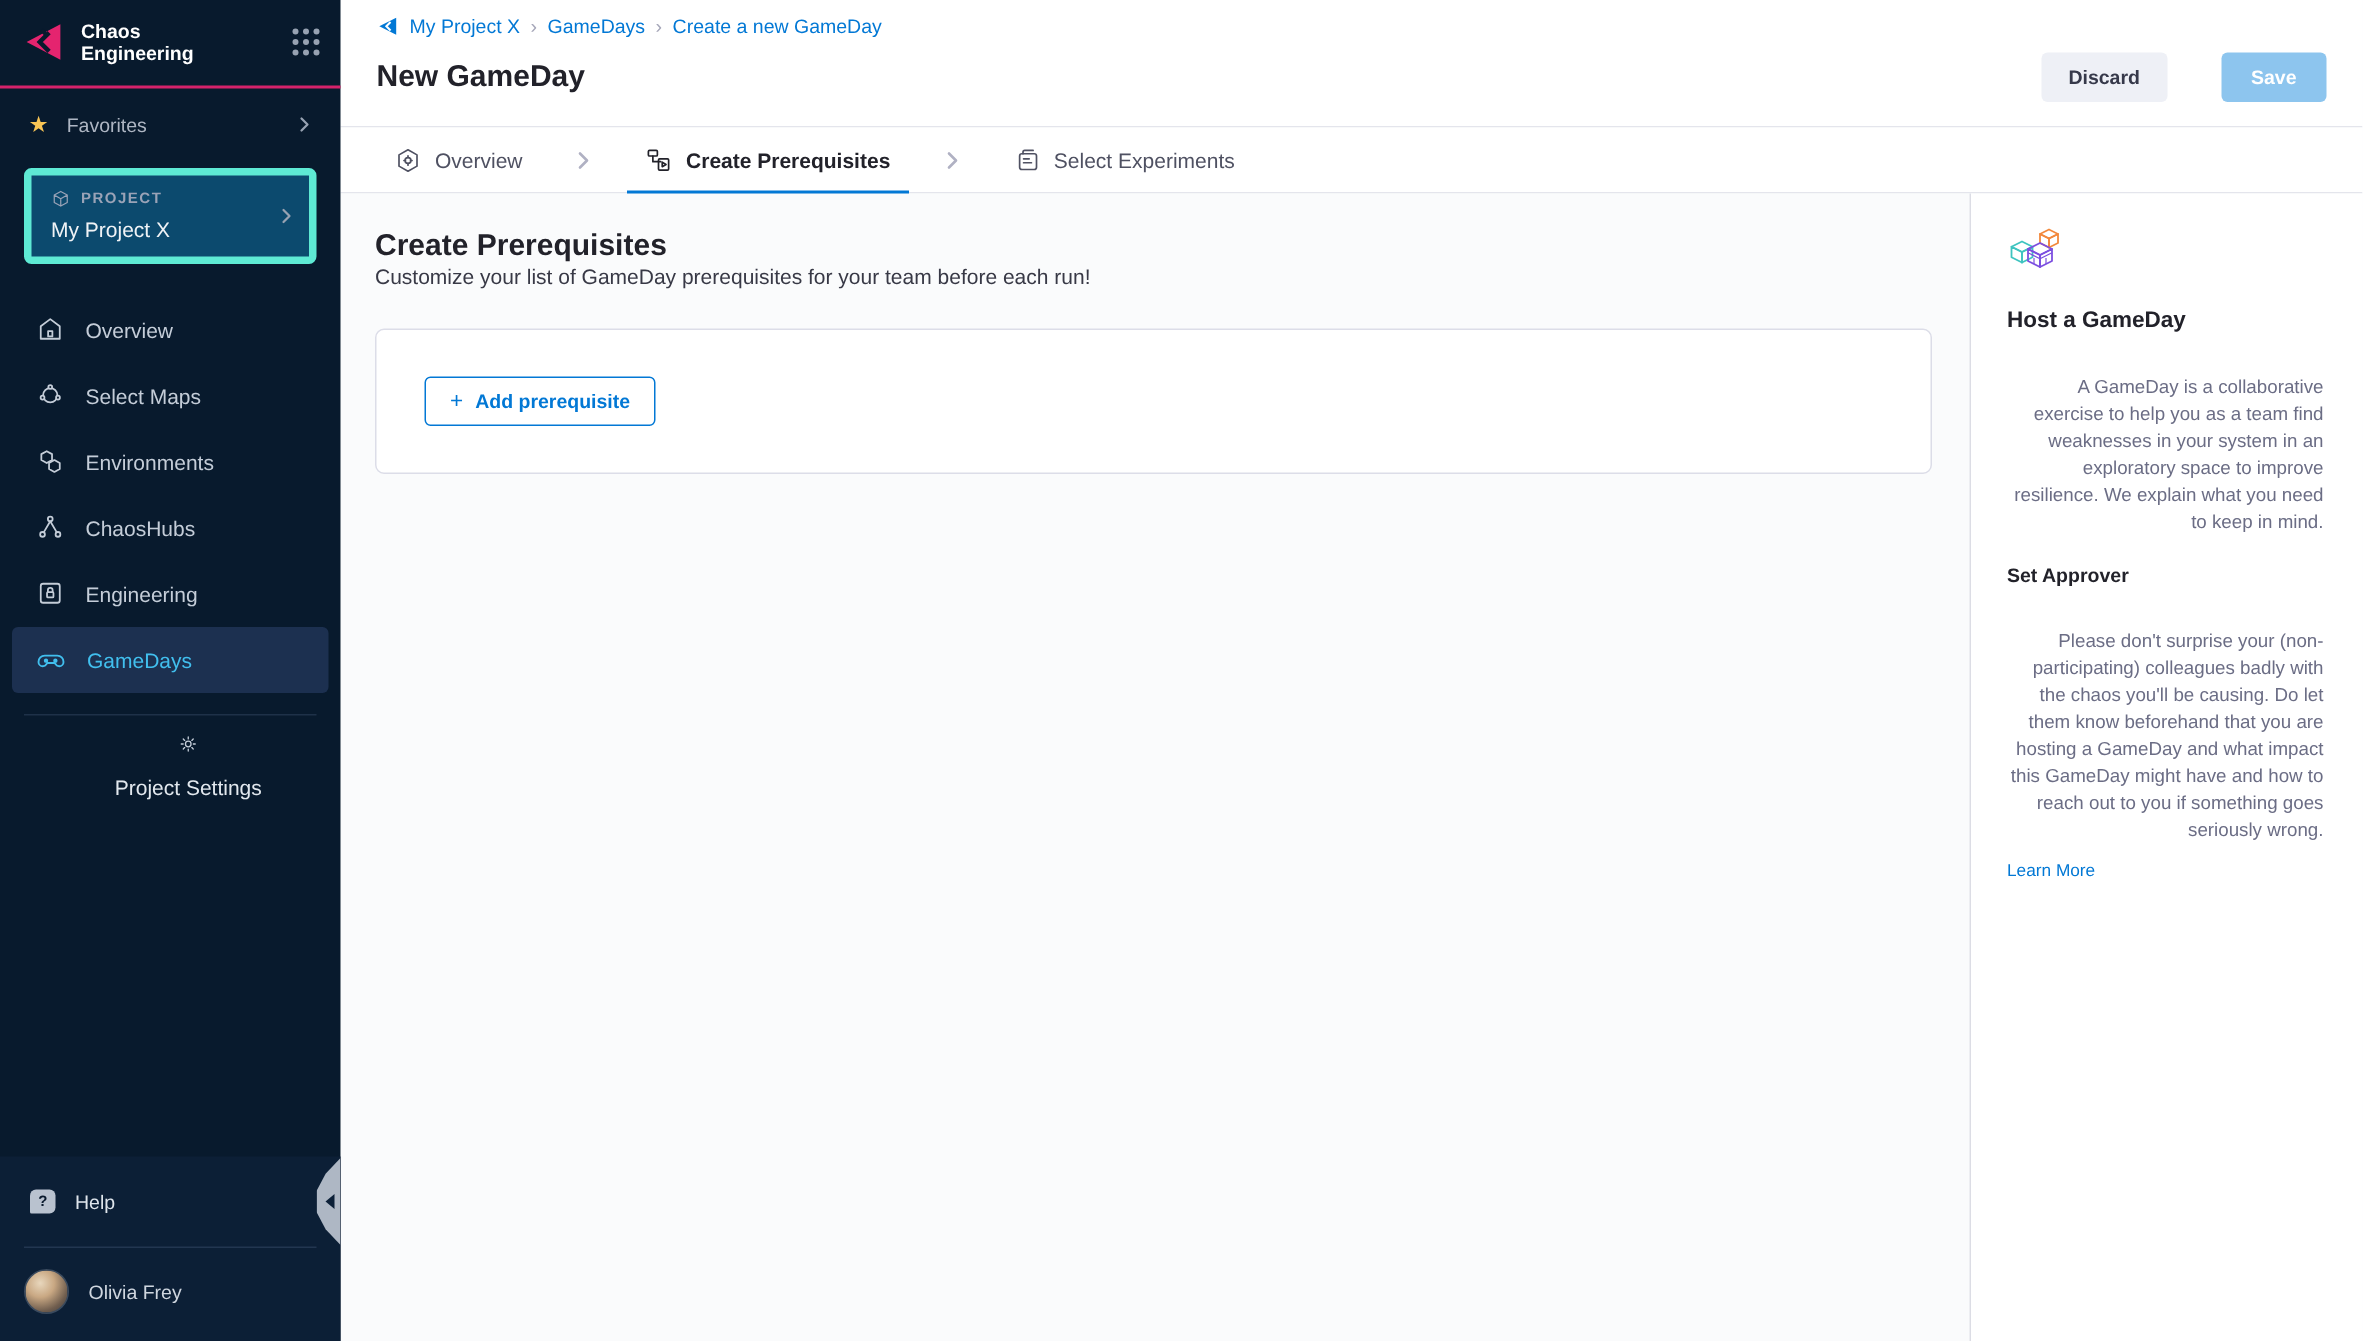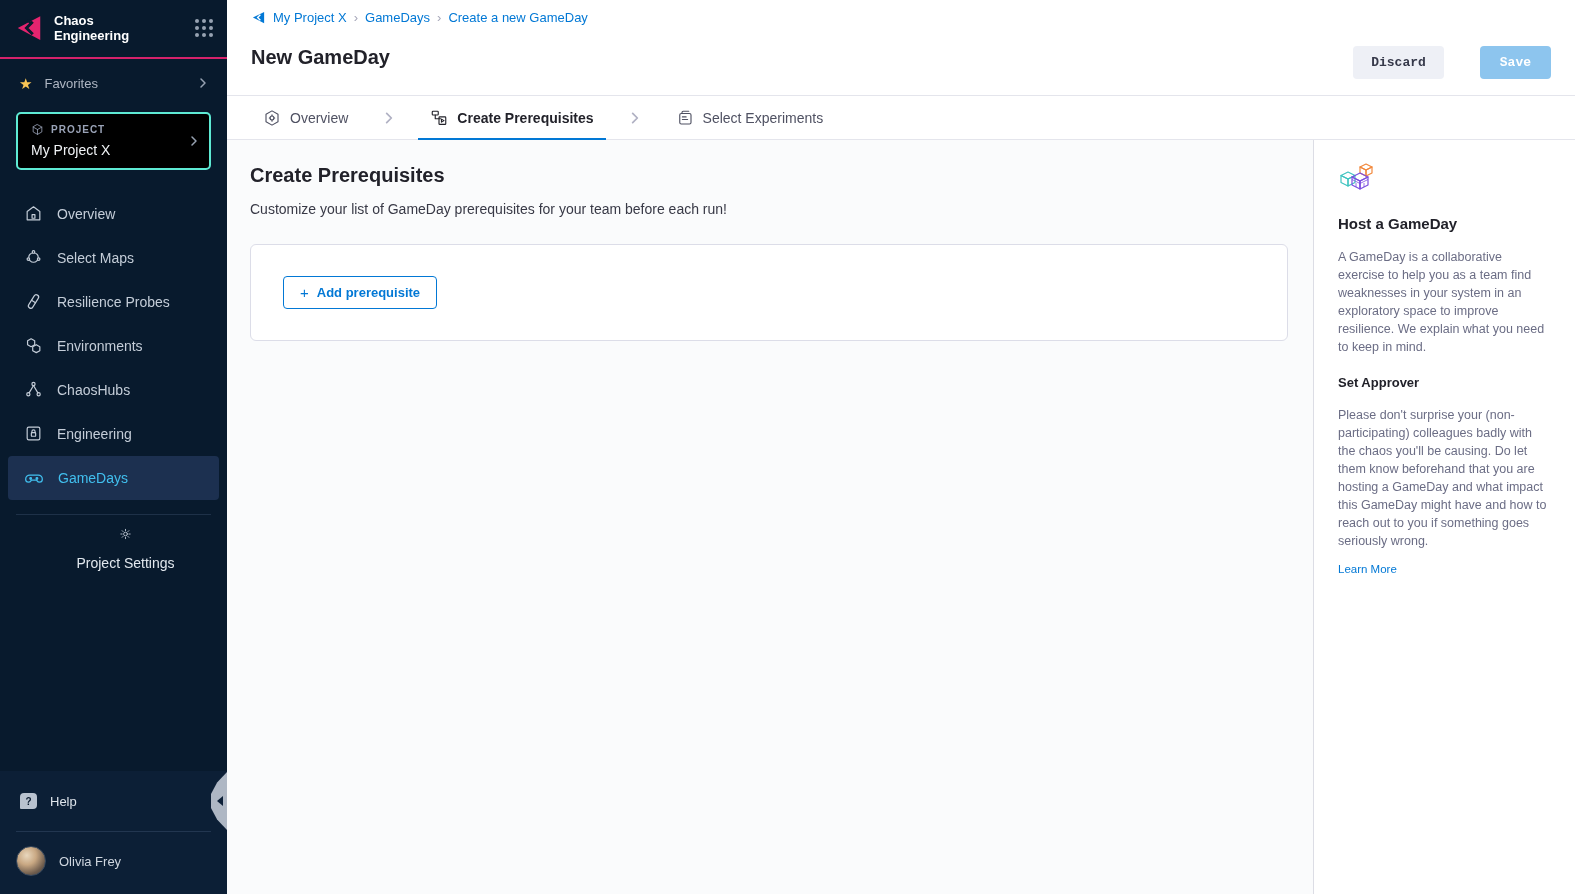--- a/index.html
+++ b/index.html
@@ -9,21 +9,21 @@
   
   .sidebar { position:relative; width:227px; min-width:227px; height:100%; background:#081a2d; display:flex; flex-direction:column; color:#c4cdd8; }
   .side-head { display:flex; align-items:center; padding:13px 14px 13px 14px; gap:10px; }
   .brand-name { color:#fff; font-size:13px; font-weight:bold; line-height:1.18; flex:1; }
   .grid-icon { display:grid; grid-template-columns:repeat(3,4px); grid-gap:3px; cursor:pointer; }
   .grid-icon i { width:4px; height:4px; border-radius:50%; background:#97a2b2; }
   .pink-rule { height:2px; background:#d5226b; }
   .fav-row { display:flex; align-items:center; gap:12px; padding:17px 18px 15px 19px; font-size:13px; color:#aeb6c3; cursor:pointer; }
   .fav-row .star { color:#f8c555; font-size:15px; line-height:1; }
   .fav-row .spacer { flex:1; }
-  .proj-box { margin:6px 16px 10px 16px; border:2px solid #5eead4; border-radius:5px; padding:9px 26px 10px 13px; position:relative; cursor:pointer; background:#000000; }
+  .proj-box { margin:6px 16px 10px 16px; border:5px solid #5eead4; border-radius:5px; padding:9px 26px 10px 13px; position:relative; cursor:pointer; background:#0c4a6e; }
   .proj-kicker { display:flex; align-items:center; gap:7px; font-size:10px; letter-spacing:1px; color:#9aa3b7; font-weight:bold; }
   .proj-name { color:#f0f3f6; font-size:14px; margin-top:6px; }
   .proj-box .chev { position:absolute; right:9px; top:50%; transform:translateY(-50%); }
   .nav { list-style:none; margin-top:12px; }
   .nav li { display:flex; align-items:center; gap:14px; height:44px; padding-left:24px; font-size:14px; color:#c4cdd8; cursor:pointer; }
   .nav li svg { flex:none; }
   .nav li.active { margin:0 8px; padding-left:16px; background:#1c3050; border-radius:4px; color:#41bfee; }
   .side-divider { height:1px; background:#1e3148; margin:14px 16px 0 16px; }
   .settings-row { display:flex; align-items:center; gap:14px; height:44px; padding-left:24px; margin-top:12px; font-size:14px; color:#e2e8ee; cursor:pointer;flex-direction:column; }
   .side-foot { margin-top:auto; background:#0c1f36; }
@@ -37,43 +37,43 @@
   .collapse-handle i { position:absolute; top:50%; left:6px; transform:translateY(-50%); width:0; height:0; border-top:5px solid transparent; border-bottom:5px solid transparent; border-right:6px solid #0c2038; }
 
   
   .main-col { flex:1; display:flex; flex-direction:column; height:100%; background:#fff; }
   .page-head { padding:10px 24px 0 24px; border-bottom:1px solid #e4e5ec; }
   .crumbs { display:flex; align-items:center; gap:7px; font-size:13px; }
   .crumbs a { color:#0278d5; text-decoration:none; cursor:pointer; }
   .crumb-sep { color:#a6a7b9; font-size:13px; }
   .title-row { display:flex; align-items:center; margin-top:10px; padding-bottom:16px;gap:30px; }
   .page-title { font-size:20px; font-weight:bold; color:#22222a; flex:1; }
-  .btn { border:none; border-radius:4px; font-family:Liberation Mono, monospace; font-size:13px; font-weight:bold; cursor:pointer;margin-top:11px; }
+  .btn { border:none; border-radius:4px; font-family:Liberation Sans, sans-serif; font-size:13px; font-weight:bold; cursor:pointer; }
   .btn-discard { background:#eef0f6; color:#36394a; padding:9px 18px; margin-right:6px; }
   .btn-save { background:#8dc5ee; color:#fff; padding:9px 20px; cursor:default; }
   .tabbar { display:flex; align-items:stretch; height:44px; padding-left:24px; border-bottom:1px solid #e4e5ec; background:#fff; }
   .tab { display:flex; align-items:center; gap:9px; padding:0 12px; font-size:14px; color:#4f5162; cursor:pointer; position:relative; }
   .tab.active { color:#22222a; font-weight:bold; }
   .tab.active::after { content:""; position:absolute; left:0; right:0; bottom:-1px; height:2px; background:#0278d5; }
   .tab-sep { display:flex; align-items:center; padding:0 22px; color:#b0b1c3; }
 
   .content-row { flex:1; display:flex; min-height:0; }
   .work-area { flex:1; background:#fafbfc; padding:24px 25px 14px 23px; display:flex; flex-direction:column; }
   .work-h2 { font-size:20px; font-weight:bold; color:#22222a; }
-  .work-sub { font-size:14px; color:#383946; margin-top:14px; }
+  .work-sub { font-size:14px; color:#383946; }
   .prereq-card { margin-top:27px; background:#fff; border:1px solid #dcdde8; border-radius:6px; padding:31px 32px; }
   .btn-add { display:inline-flex; align-items:center; gap:8px; background:#fff; border:1px solid #0278d5; color:#0278d5; border-radius:4px; padding:8px 16px; font-size:13px; font-weight:bold; cursor:pointer; font-family:inherit; }
   .btn-add .plus { font-size:15px; font-weight:normal; line-height:1; }
   .work-spacer { flex:1; }
   .btn-next { align-self:flex-start; display:inline-flex; align-items:center; gap:9px; background:#0278d5; color:#fff; border:none; border-radius:4px; padding:9px 13px; font-size:13px; font-weight:bold; cursor:pointer; font-family:inherit; margin-bottom:12px; }
 
   
   .aside { width:262px; min-width:262px; background:#fff; border-left:1px solid #dcdde5; padding:22px 26px 20px 24px; }
   .aside h3 { font-size:15px; font-weight:bold; color:#22222a; margin-top:15px; }
-  .aside p { font-size:12.5px; line-height:18px; color:#6b6d85; margin-top:16px; }
+  .aside p { font-size:12.5px; line-height:18px; color:#6b6d85; margin-top:27px;text-align:right; }
   .aside h4 { font-size:13px; font-weight:bold; color:#22222a; margin-top:19px; }
   .learn-more { display:inline-block; margin-top:13px; font-size:11.5px; color:#0278d5; text-decoration:none; cursor:pointer; }
 
   svg.icn { stroke:currentColor; fill:none; stroke-width:1.5; stroke-linecap:round; stroke-linejoin:round; }
 </style>
 </head>
 <body>
 
 <div class="app">
 
@@ -136,27 +136,20 @@
         <svg class="icn" width="19" height="19" viewBox="0 0 24 24">
             <circle cx="12" cy="12" r="6"></circle>
             <circle cx="12" cy="5" r="1.6" fill="#081a2d"></circle>
             <circle cx="18.5" cy="14" r="1.6" fill="#081a2d"></circle>
             <circle cx="5.5" cy="14" r="1.6" fill="#081a2d"></circle>
           </svg>
         <span>Select Maps</span>
       </li>
       <li>
         <svg class="icn" width="19" height="19" viewBox="0 0 24 24">
-            <rect x="9" y="2.5" width="6" height="19" rx="3" transform="rotate(32 12 12)"></rect>
-            <line x1="9.5" y1="10.5" x2="14.5" y2="13.5" transform="rotate(0)"></line>
-          </svg>
-        <span>Resilience Probes</span>
-      </li>
-      <li>
-        <svg class="icn" width="19" height="19" viewBox="0 0 24 24">
             <path d="M9 3.5 L13.5 6 V11 L9 13.5 L4.5 11 V6 Z"></path>
             <path d="M15.5 11 L20 13.5 V18.5 L15.5 21 L11 18.5 V13.5 Z"></path>
           </svg>
         <span>Environments</span>
       </li>
       <li>
         <svg class="icn" width="19" height="19" viewBox="0 0 24 24">
             <circle cx="12" cy="5" r="2"></circle>
             <circle cx="5.5" cy="18" r="2"></circle>
             <circle cx="18.5" cy="18" r="2"></circle>

